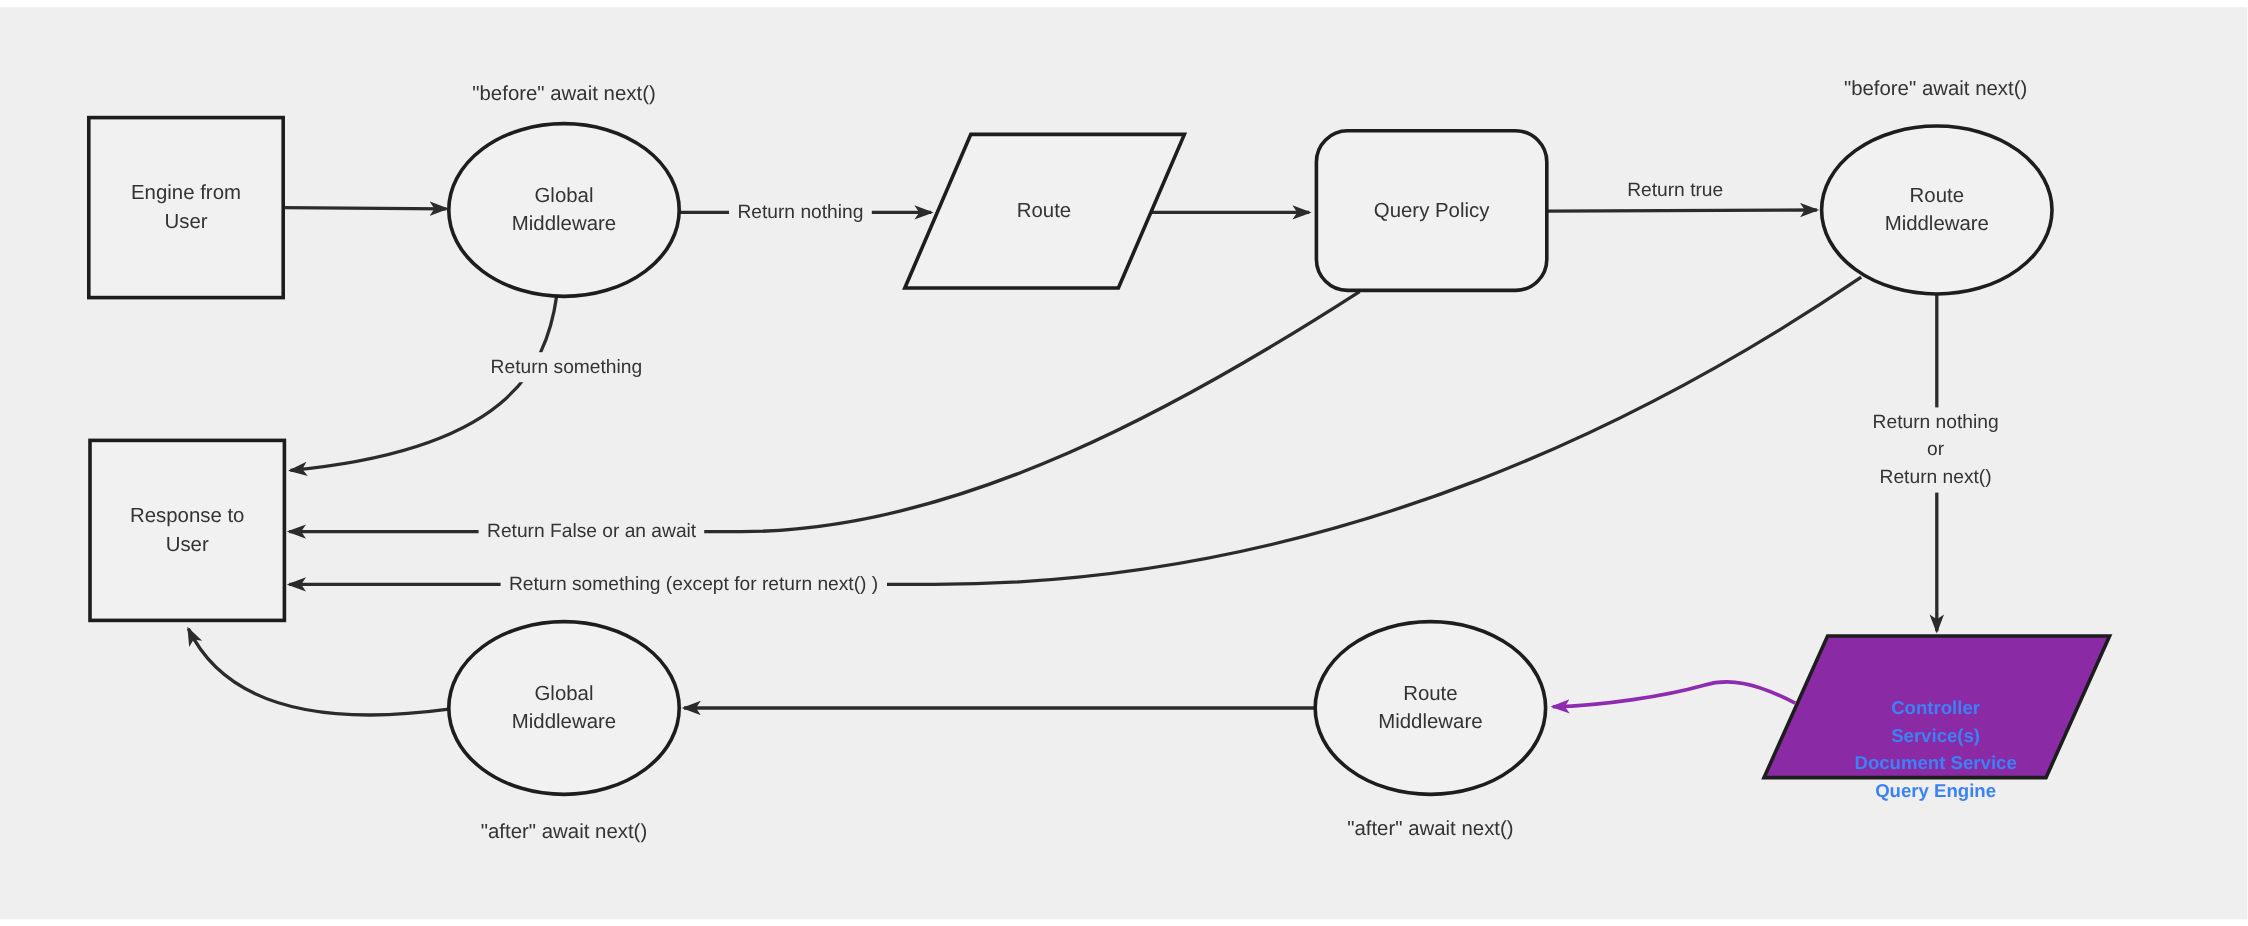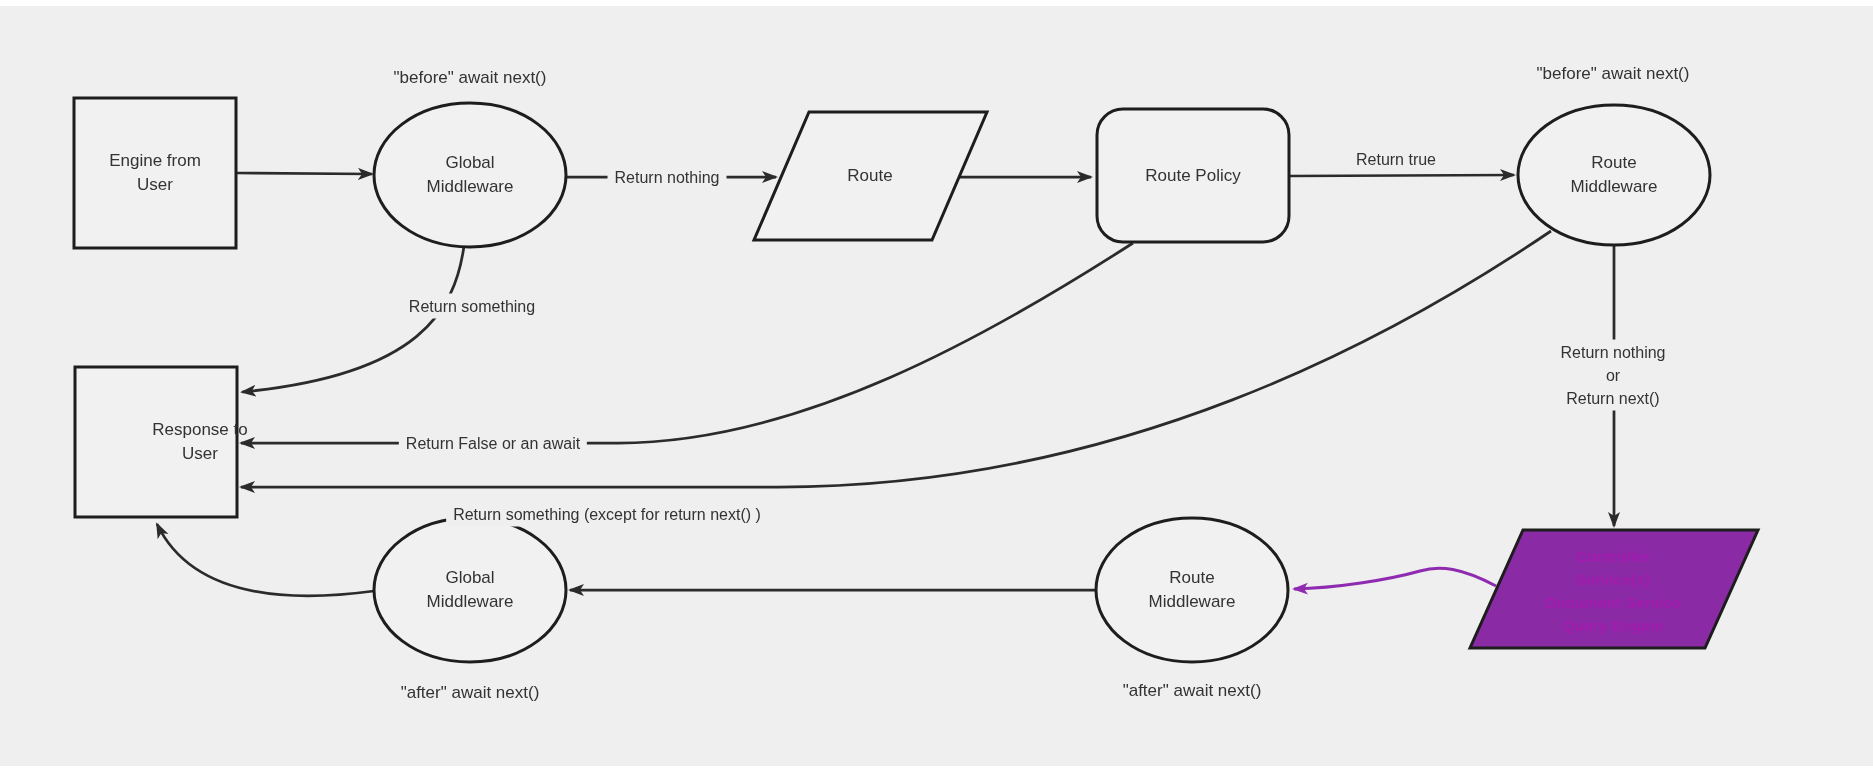--- a/index.html
+++ b/index.html
@@ -28,24 +28,25 @@
     line-height:24px;
   }
   .lbl.edge-label{
     background:var(--bg,#efefef);
     font-size:16px;
     padding:1px 7px;
     line-height:23px;
   }
   .lbl.annotation{font-size:17px;}
   .lbl.on-purple{
-    color:#a21caf;
+    color:#3b82f6;
     font-weight:bold;
     font-size:15.5px;
     line-height:23px;
+    margin-top:34px;
   }
 </style>
 </head>
 <body>
 
 <div class="canvas">
 
   <svg width="1873" height="772" viewBox="0 0 1873 772">
     <defs>
       <marker id="arrow" markerUnits="userSpaceOnUse" markerWidth="18" markerHeight="14" refX="14" refY="6" orient="auto">
@@ -79,41 +80,41 @@
     <ellipse class="node-shape" cx="470" cy="590" rx="96" ry="72"></ellipse>
     <ellipse class="node-shape" cx="1192" cy="590" rx="96" ry="72"></ellipse>
     <polygon class="node-shape purple" points="1523,530 1758,530 1705,648 1470,648"></polygon>
   </svg>
 
   <div class="lbl" style="left:155px;top:173px;">Engine from
 User</div>
   <div class="lbl" style="left:470px;top:175px;">Global
 Middleware</div>
   <div class="lbl" style="left:870px;top:176px;">Route</div>
-  <div class="lbl" style="left:1193px;top:176px;">Route Policy</div>
+  <div class="lbl" style="left:1193px;top:176px;">Query Policy</div>
   <div class="lbl" style="left:1614px;top:175px;">Route
 Middleware</div>
-  <div class="lbl" style="left:156px;top:442px;margin-left:44px;">Response to
+  <div class="lbl" style="left:156px;top:442px;">Response to
 User</div>
   <div class="lbl" style="left:470px;top:590px;">Global
 Middleware</div>
   <div class="lbl" style="left:1192px;top:590px;">Route
 Middleware</div>
   <div class="lbl on-purple" style="left:1613px;top:591px;">Controller
 Service(s)
 Document Service
 Query Engine</div>
 
   <div class="lbl annotation" style="left:470px;top:78px;">"before" await next()</div>
   <div class="lbl annotation" style="left:1613px;top:74px;">"before" await next()</div>
   <div class="lbl annotation" style="left:470px;top:693px;">"after" await next()</div>
   <div class="lbl annotation" style="left:1192px;top:691px;">"after" await next()</div>
 
   <div class="lbl edge-label" style="left:667px;top:177px;">Return nothing</div>
   <div class="lbl edge-label" style="left:1396px;top:159px;">Return true</div>
   <div class="lbl edge-label" style="left:472px;top:306px;">Return something</div>
   <div class="lbl edge-label" style="left:493px;top:443px;">Return False or an await</div>
-  <div class="lbl edge-label" style="left:607px;top:487px;margin-top:27px;">Return something (except for return next() )</div>
+  <div class="lbl edge-label" style="left:578px;top:487px;">Return something (except for return next() )</div>
   <div class="lbl edge-label" style="left:1613px;top:375px;">Return nothing
 or
 Return next()</div>
 
 </div>
 
 </body></html>

